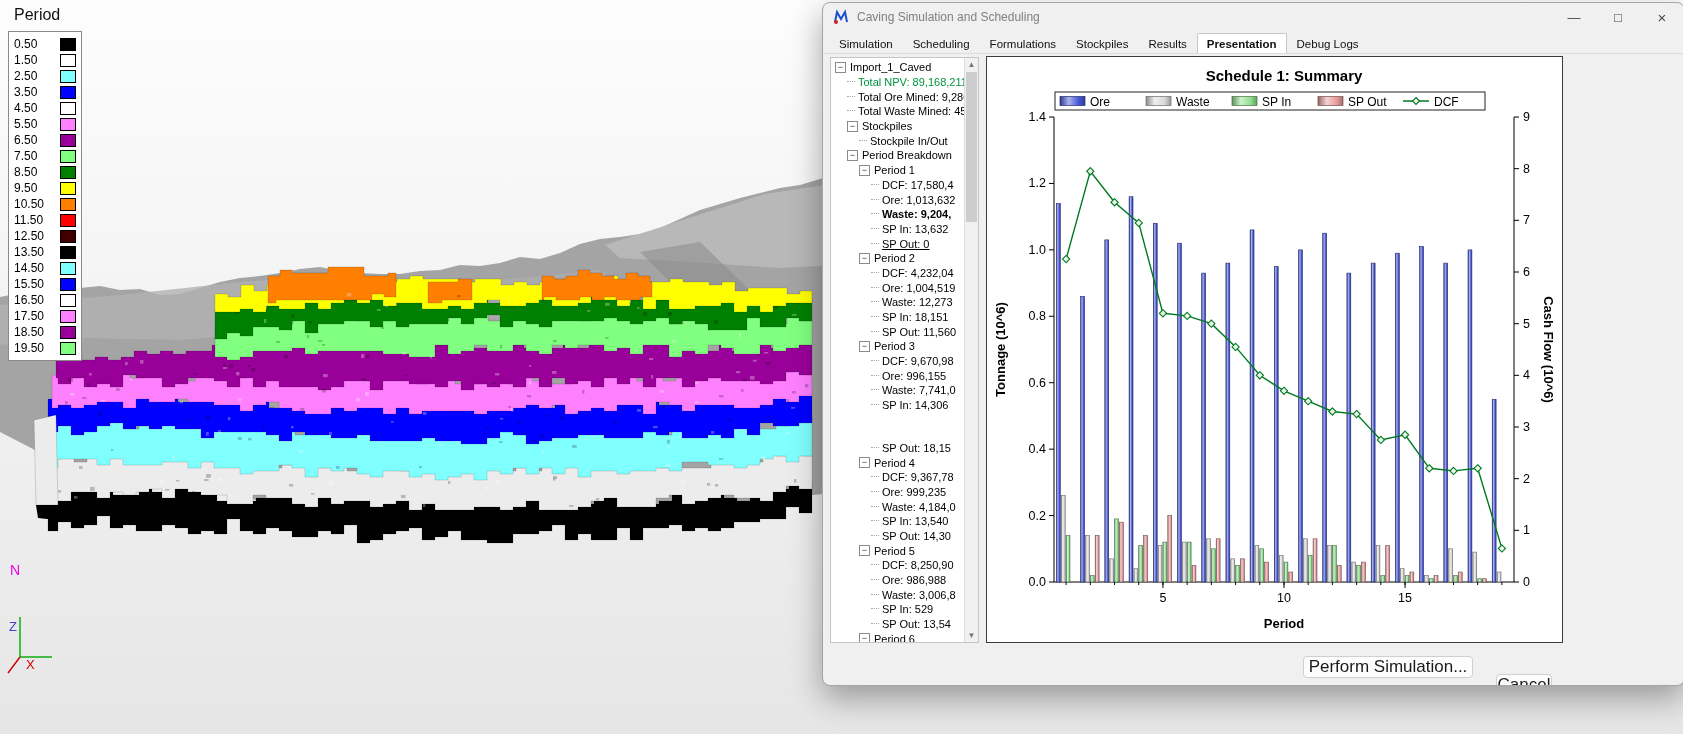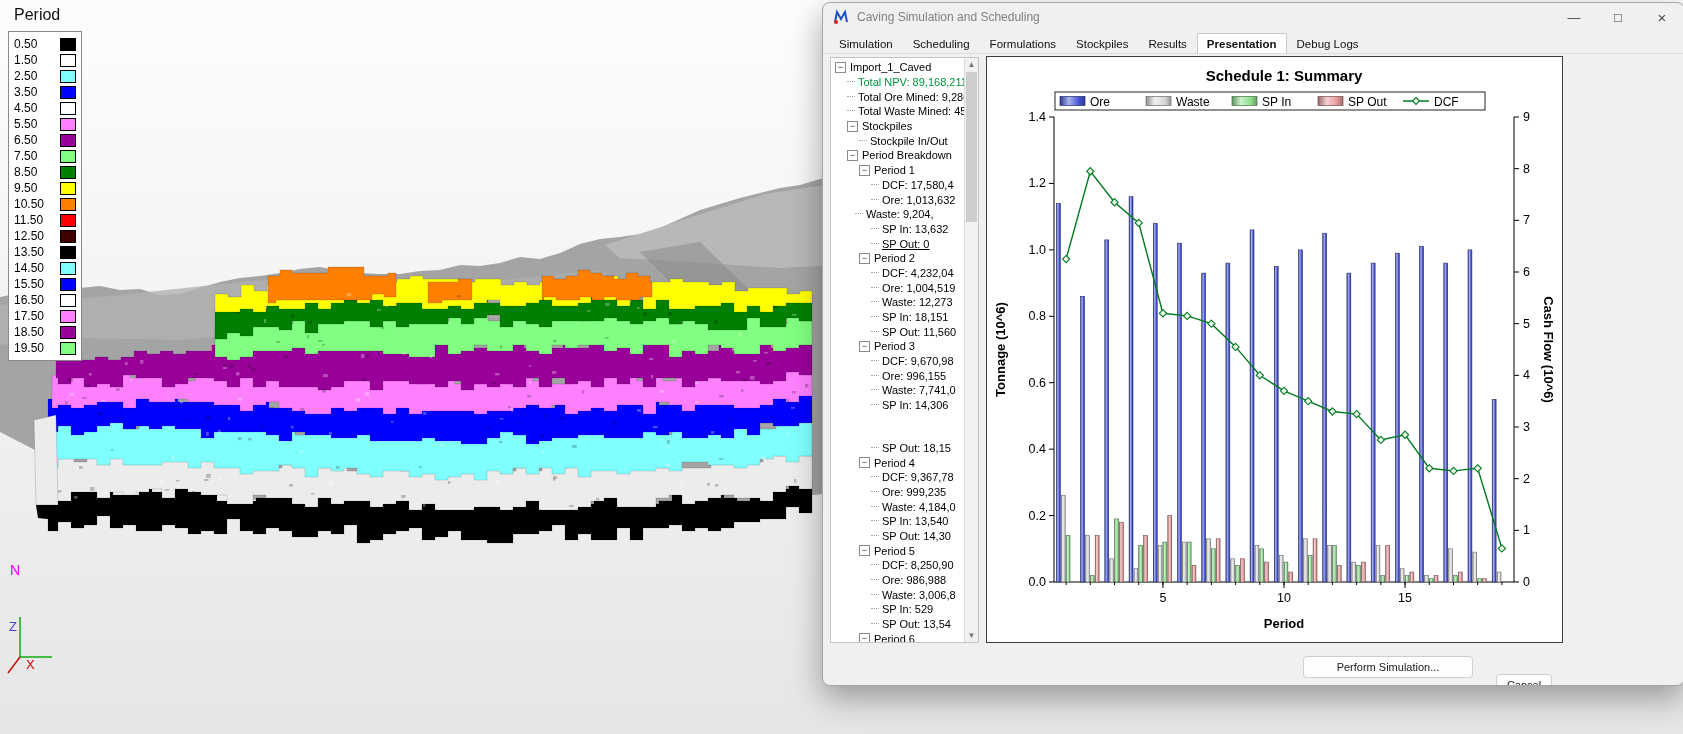--- a/index.html
+++ b/index.html
@@ -44,21 +44,21 @@
   .varrow.up{top:0}.varrow.down{bottom:0}
   .vthumb{position:absolute;left:1px;right:1px;top:14px;height:150px;background:#cdcdcd}
 
   
   #chart-panel{position:absolute;left:163px;top:1px;width:577px;height:587px;background:#fff;border:1px solid #3c3c3c;box-sizing:border-box}
   #chart-svg text{font-family:"Liberation Sans",sans-serif}
 
   
   .footer{position:absolute;left:0;right:0;bottom:0;height:36px}
   .btn{position:absolute;height:22px;background:#fdfdfd;border:1px solid #cfcfcf;border-radius:4px;
-    font-size:11px;text-align:center;line-height:20px;color:#1a1a1a;box-sizing:border-box}
+    font-size:17px;text-align:center;line-height:20px;color:#1a1a1a;box-sizing:border-box}
   #perform-btn{left:480px;top:7px;width:170px}
   #cancel-btn{left:673px;top:25px;width:56px}
 </style>
 </head>
 <body>
 
 <div id="stage">
 
   <svg id="scene-svg" width="1683" height="734" viewBox="0 0 1683 734">
       <defs>
@@ -407,21 +407,21 @@
               <span class="tree-label">Period 1</span>
             </div>
             <div class="tree-row" style="padding-left: 40px;">
               <span class="connector"></span>
               <span class="tree-label">DCF: 17,580,4</span>
             </div>
             <div class="tree-row" style="padding-left: 40px;">
               <span class="connector"></span>
               <span class="tree-label">Ore: 1,013,632</span>
             </div>
-            <div class="tree-row" style="padding-left: 24px;">
+            <div class="tree-row" style="padding-left: 40px; font-weight: bold;">
               <span class="connector"></span>
               <span class="tree-label">Waste: 9,204,</span>
             </div>
             <div class="tree-row" style="padding-left: 40px;">
               <span class="connector"></span>
               <span class="tree-label">SP In: 13,632</span>
             </div>
             <div class="tree-row" style="padding-left: 40px; text-decoration: underline;">
               <span class="connector"></span>
               <span class="tree-label">SP Out: 0</span>

